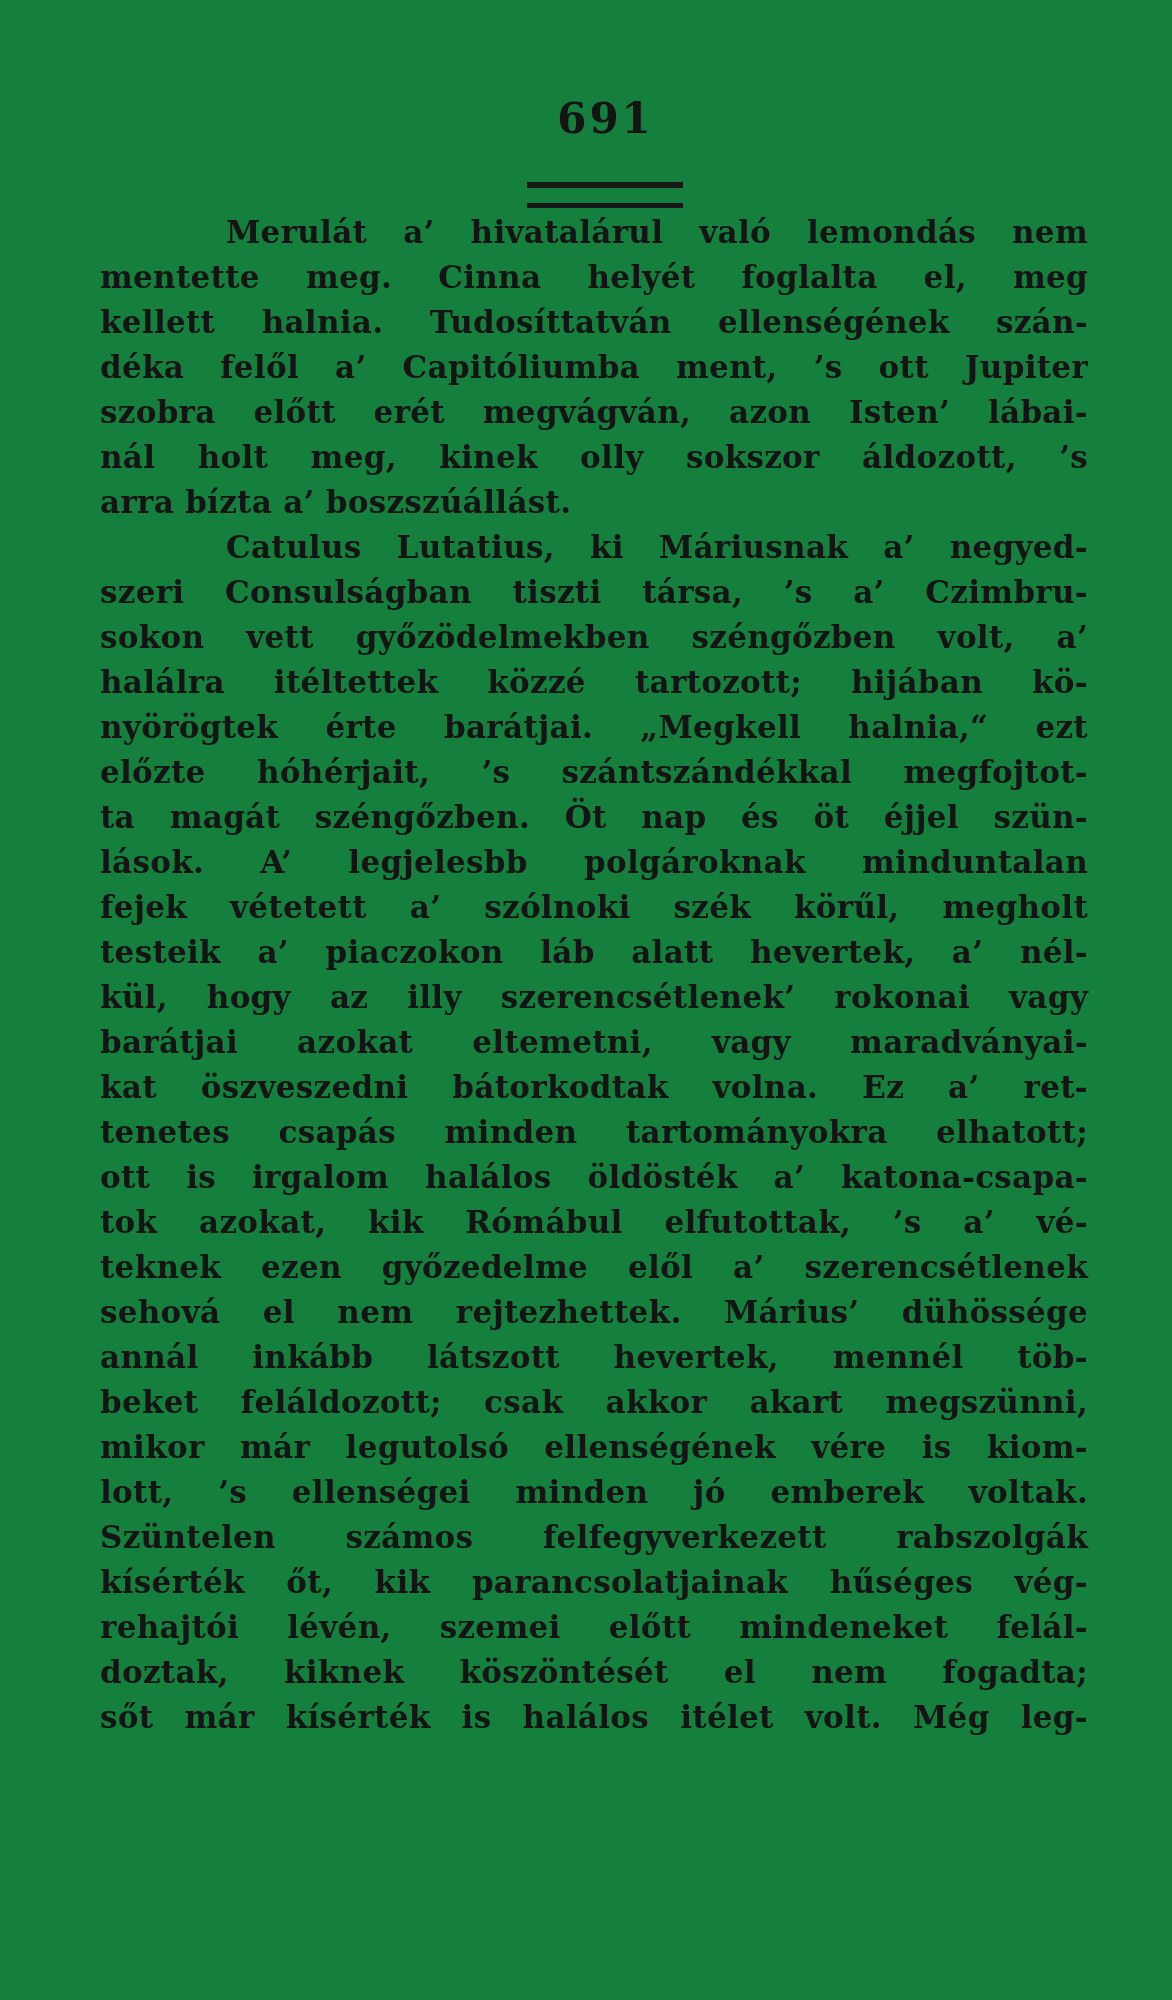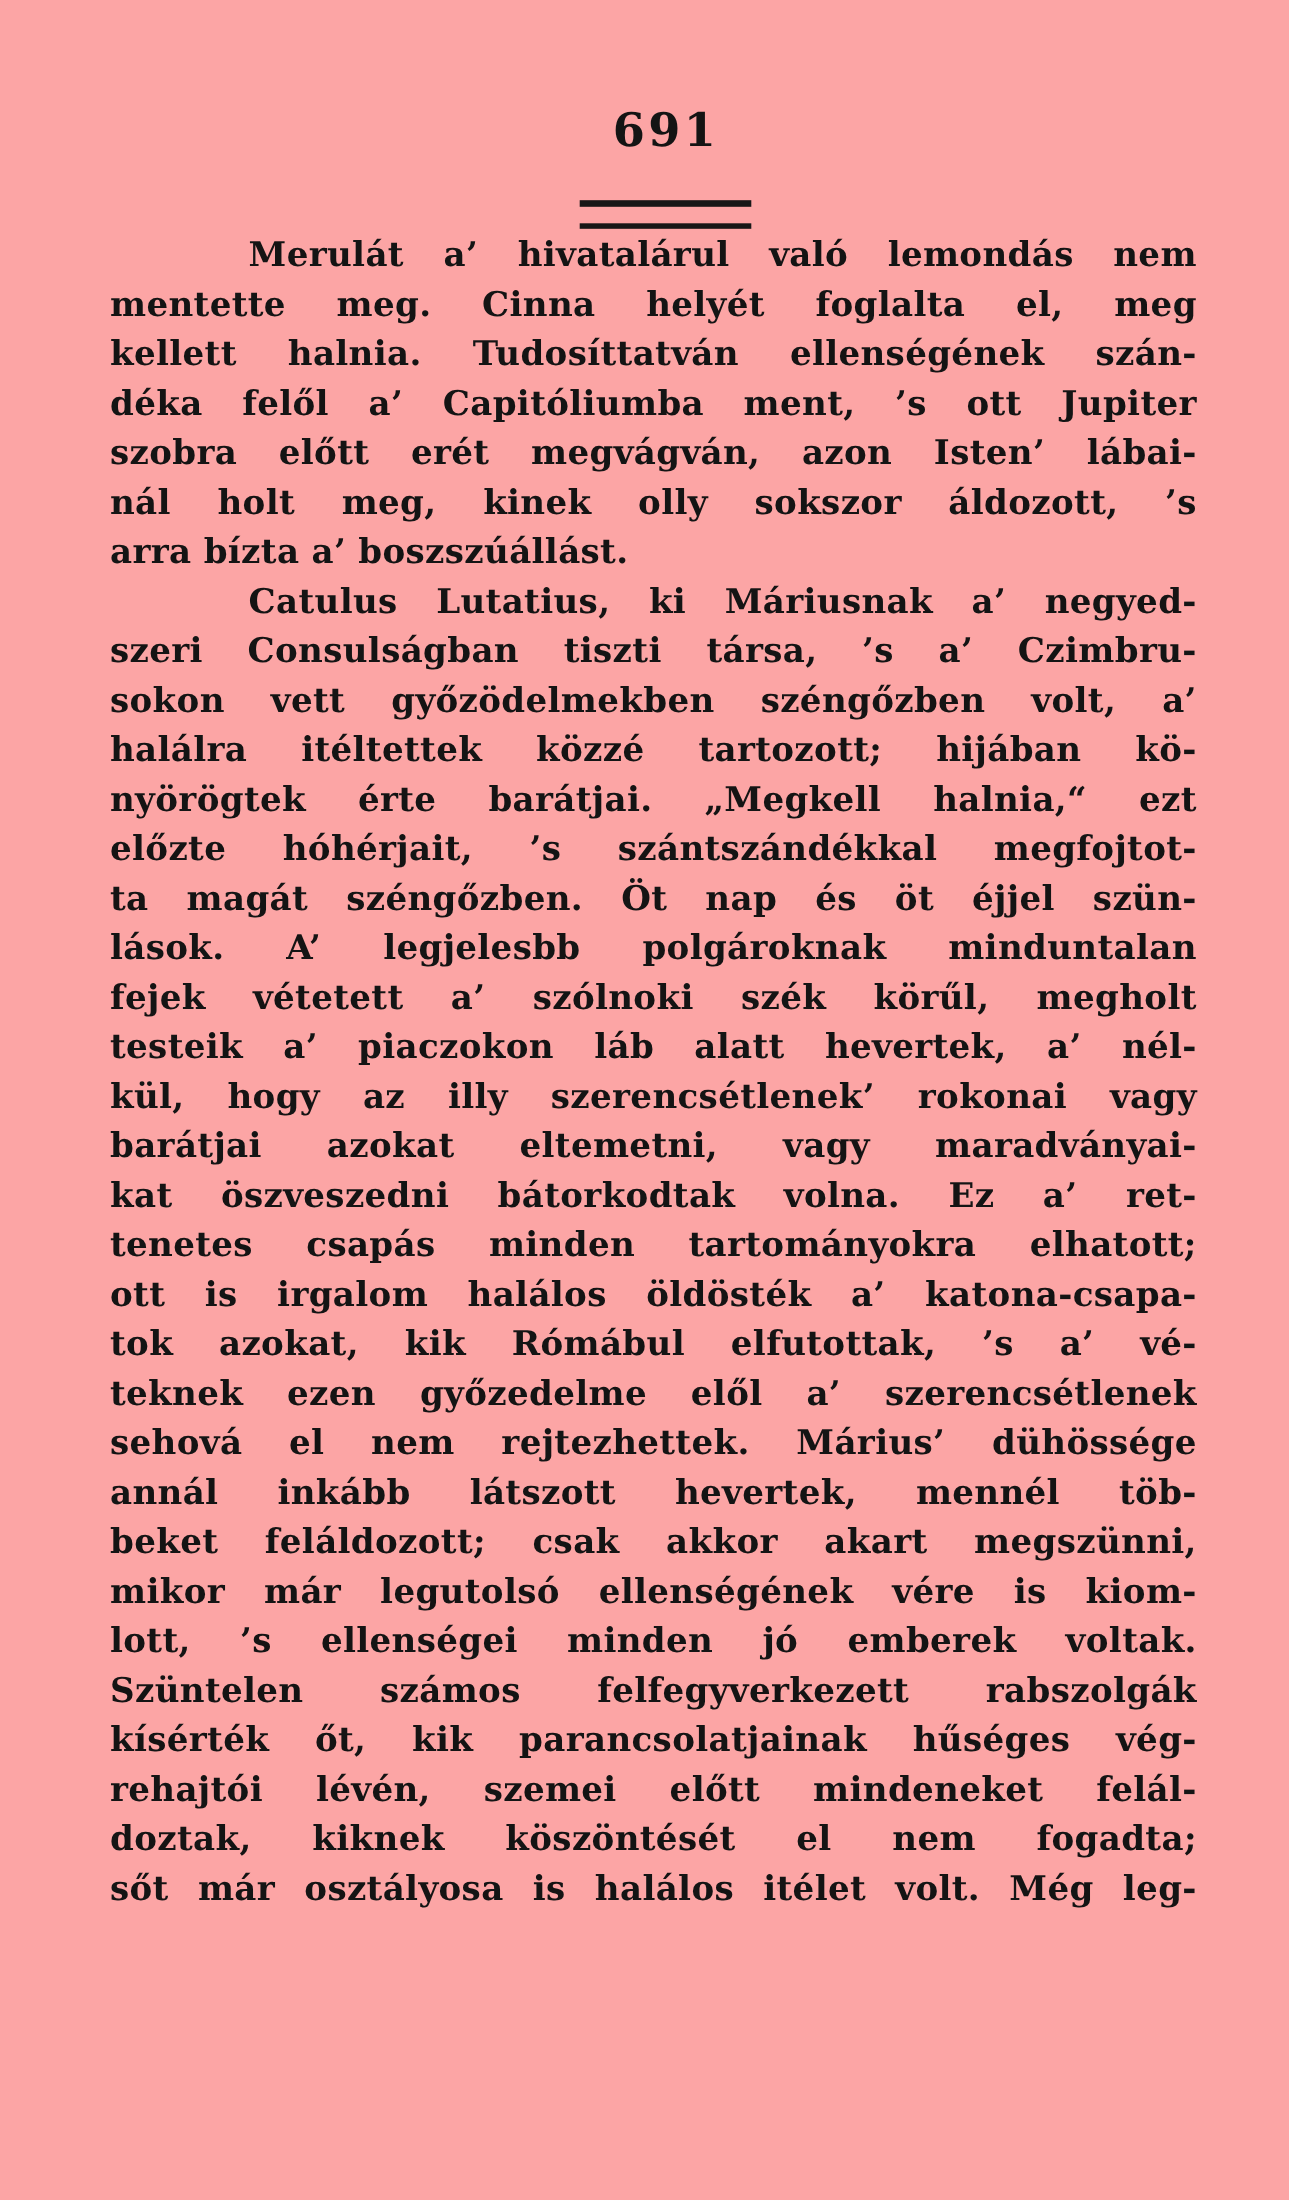--- a/index.html
+++ b/index.html
@@ -4,21 +4,21 @@
 <style>
   html, body {
     margin: 0;
     padding: 0;
     background: #ffffff;
   }
   .page {
     position: relative;
     width: 1172px;
     height: 2000px;
-    background: #fca5a5;
+    background: #15803d;
     overflow: hidden;
     font-family: "DejaVu Serif", "Liberation Serif", serif;
     font-weight: 700;
     color: #141414;
   }
   .pagenum {
     position: absolute;
     top: 94px;
     left: 523px;
     width: 165px;
@@ -89,16 +89,16 @@
         <div class="line">teknek ezen győzedelme elől a’ szerencsétlenek</div>
         <div class="line">sehová el nem rejtezhettek. Márius’ dühössége</div>
         <div class="line">annál inkább látszott hevertek, mennél töb-</div>
         <div class="line">beket feláldozott; csak akkor akart megszünni,</div>
         <div class="line">mikor már legutolsó ellenségének vére is kiom-</div>
         <div class="line">lott, ’s ellenségei minden jó emberek voltak.</div>
         <div class="line">Szüntelen számos felfegyverkezett rabszolgák</div>
         <div class="line">kísérték őt, kik parancsolatjainak hűséges vég-</div>
         <div class="line">rehajtói lévén, szemei előtt mindeneket felál-</div>
         <div class="line">doztak, kiknek köszöntését el nem fogadta;</div>
-        <div class="line">sőt már osztályosa is halálos itélet volt. Még leg-</div>
+        <div class="line">sőt már kísérték is halálos itélet volt. Még leg-</div>
       </div>
     </div>
 </div>
 
 </body></html>

